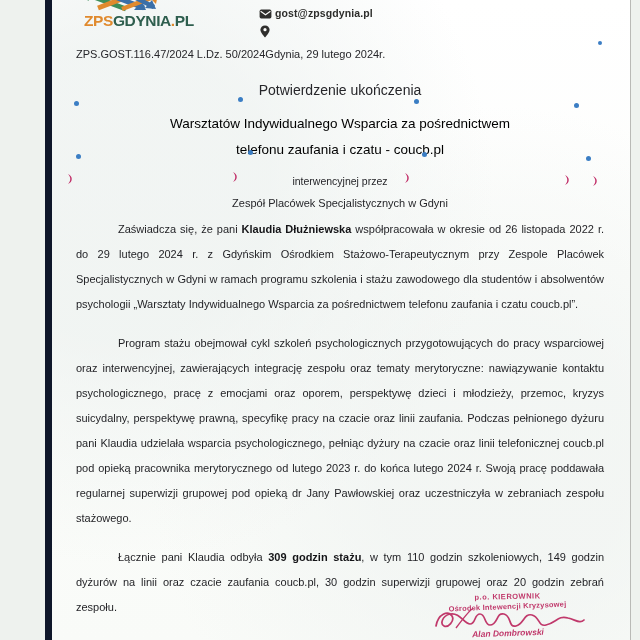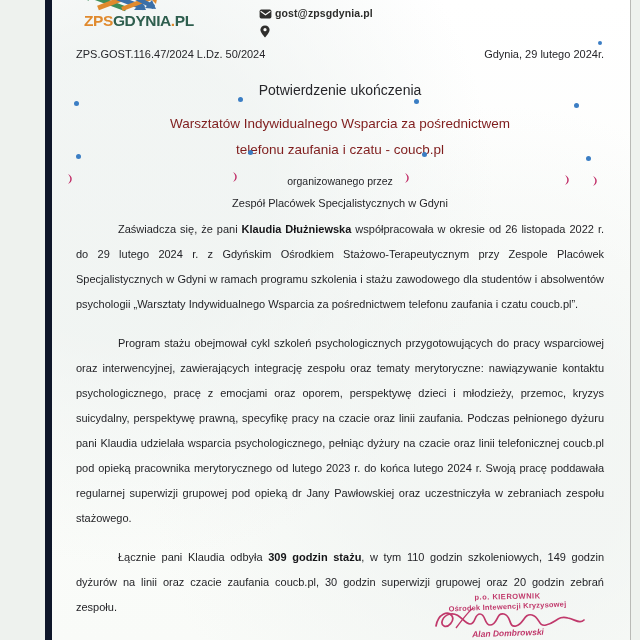--- a/index.html
+++ b/index.html
@@ -35,28 +35,28 @@
   .logo{position:absolute;left:12px;top:-12px;width:120px;height:42px;}
   .logo svg{display:block;}
   .contact{position:absolute;left:185px;top:2px;}
   .crow{display:flex;align-items:flex-end;height:17px;margin-bottom:2px;}
   .cicon{width:20px;display:flex;justify-content:center;align-items:center;color:#3a3a38;}
   .ctext{font-size:10.5px;font-weight:bold;color:#2d2d2b;letter-spacing:.1px;}
 
   
   .refline{
     position:absolute;left:24px;top:48px;width:528px;
-    display:flex;justify-content:space-between;
+    display:flex;
     font-size:11px;color:#26262a;
   }
 
   
   .titleblock{position:absolute;left:24px;top:82px;width:528px;text-align:center;}
   .t-small{font-size:14px;color:#26262a;margin-bottom:13px;}
-  .t-big{font-size:13.5px;color:#7f1d1d;line-height:26px;}
+  .t-big{font-size:13.5px;color:#000000;line-height:26px;}
   .t-small2{font-size:10.5px;color:#26262a;margin-top:12px;margin-bottom:10px;}
   .t-org{font-size:11px;color:#26262a;}
 
   
   .body{position:absolute;left:24px;top:206px;width:528px;}
   .para{
     font-size:11px;color:#1f1f23;
     text-align:justify;text-justify:inter-word;
     line-height:25px;
     text-indent:42px;
@@ -134,21 +134,21 @@
 
     <div class="refline">
       <span>ZPS.GOST.116.47/2024 L.Dz. 50/2024</span>
       <span>Gdynia, 29 lutego 2024r.</span>
     </div>
 
     <div class="titleblock">
       <div class="t-small">Potwierdzenie ukończenia</div>
       <div class="t-big">Warsztatów Indywidualnego Wsparcia za pośrednictwem</div>
       <div class="t-big">telefonu zaufania i czatu - coucb.pl</div>
-      <div class="t-small2">organizowanego przez</div>
+      <div class="t-small2">interwencyjnej przez</div>
       <div class="t-org">Zespół Placówek Specjalistycznych w Gdyni</div>
     </div>
 
     <div class="body">
 
       <p class="para"><span>Zaświadcza się, że pani </span><b>Klaudia Dłużniewska</b><span> współpracowała w okresie od 26 listopada 2022 r. do 29 lutego 2024 r. z Gdyńskim Ośrodkiem Stażowo-Terapeutycznym przy Zespole Placówek Specjalistycznych w Gdyni w ramach programu szkolenia i stażu zawodowego dla studentów i absolwentów psychologii „Warsztaty Indywidualnego Wsparcia za pośrednictwem telefonu zaufania i czatu coucb.pl”.</span></p>
 
       <p class="para">Program stażu obejmował cykl szkoleń psychologicznych przygotowujących do pracy wsparciowej oraz interwencyjnej, zawierających integrację zespołu oraz tematy merytoryczne: nawiązywanie kontaktu psychologicznego, pracę z emocjami oraz oporem, perspektywę dzieci i młodzieży, przemoc, kryzys suicydalny, perspektywę prawną, specyfikę pracy na czacie oraz linii zaufania. Podczas pełnionego dyżuru pani Klaudia udzielała wsparcia psychologicznego, pełniąc dyżury na czacie oraz linii telefonicznej coucb.pl pod opieką pracownika merytorycznego od lutego 2023 r. do końca lutego 2024 r.  Swoją pracę poddawała regularnej superwizji grupowej pod opieką dr Jany Pawłowskiej oraz uczestniczyła w zebraniach zespołu stażowego.</p>
 
       <p class="para"><span>Łącznie pani Klaudia odbyła </span><b>309 godzin stażu</b><span>, w tym 110 godzin szkoleniowych, 149 godzin dyżurów na linii oraz czacie zaufania coucb.pl, 30 godzin superwizji grupowej oraz 20 godzin zebrań zespołu.</span></p>

